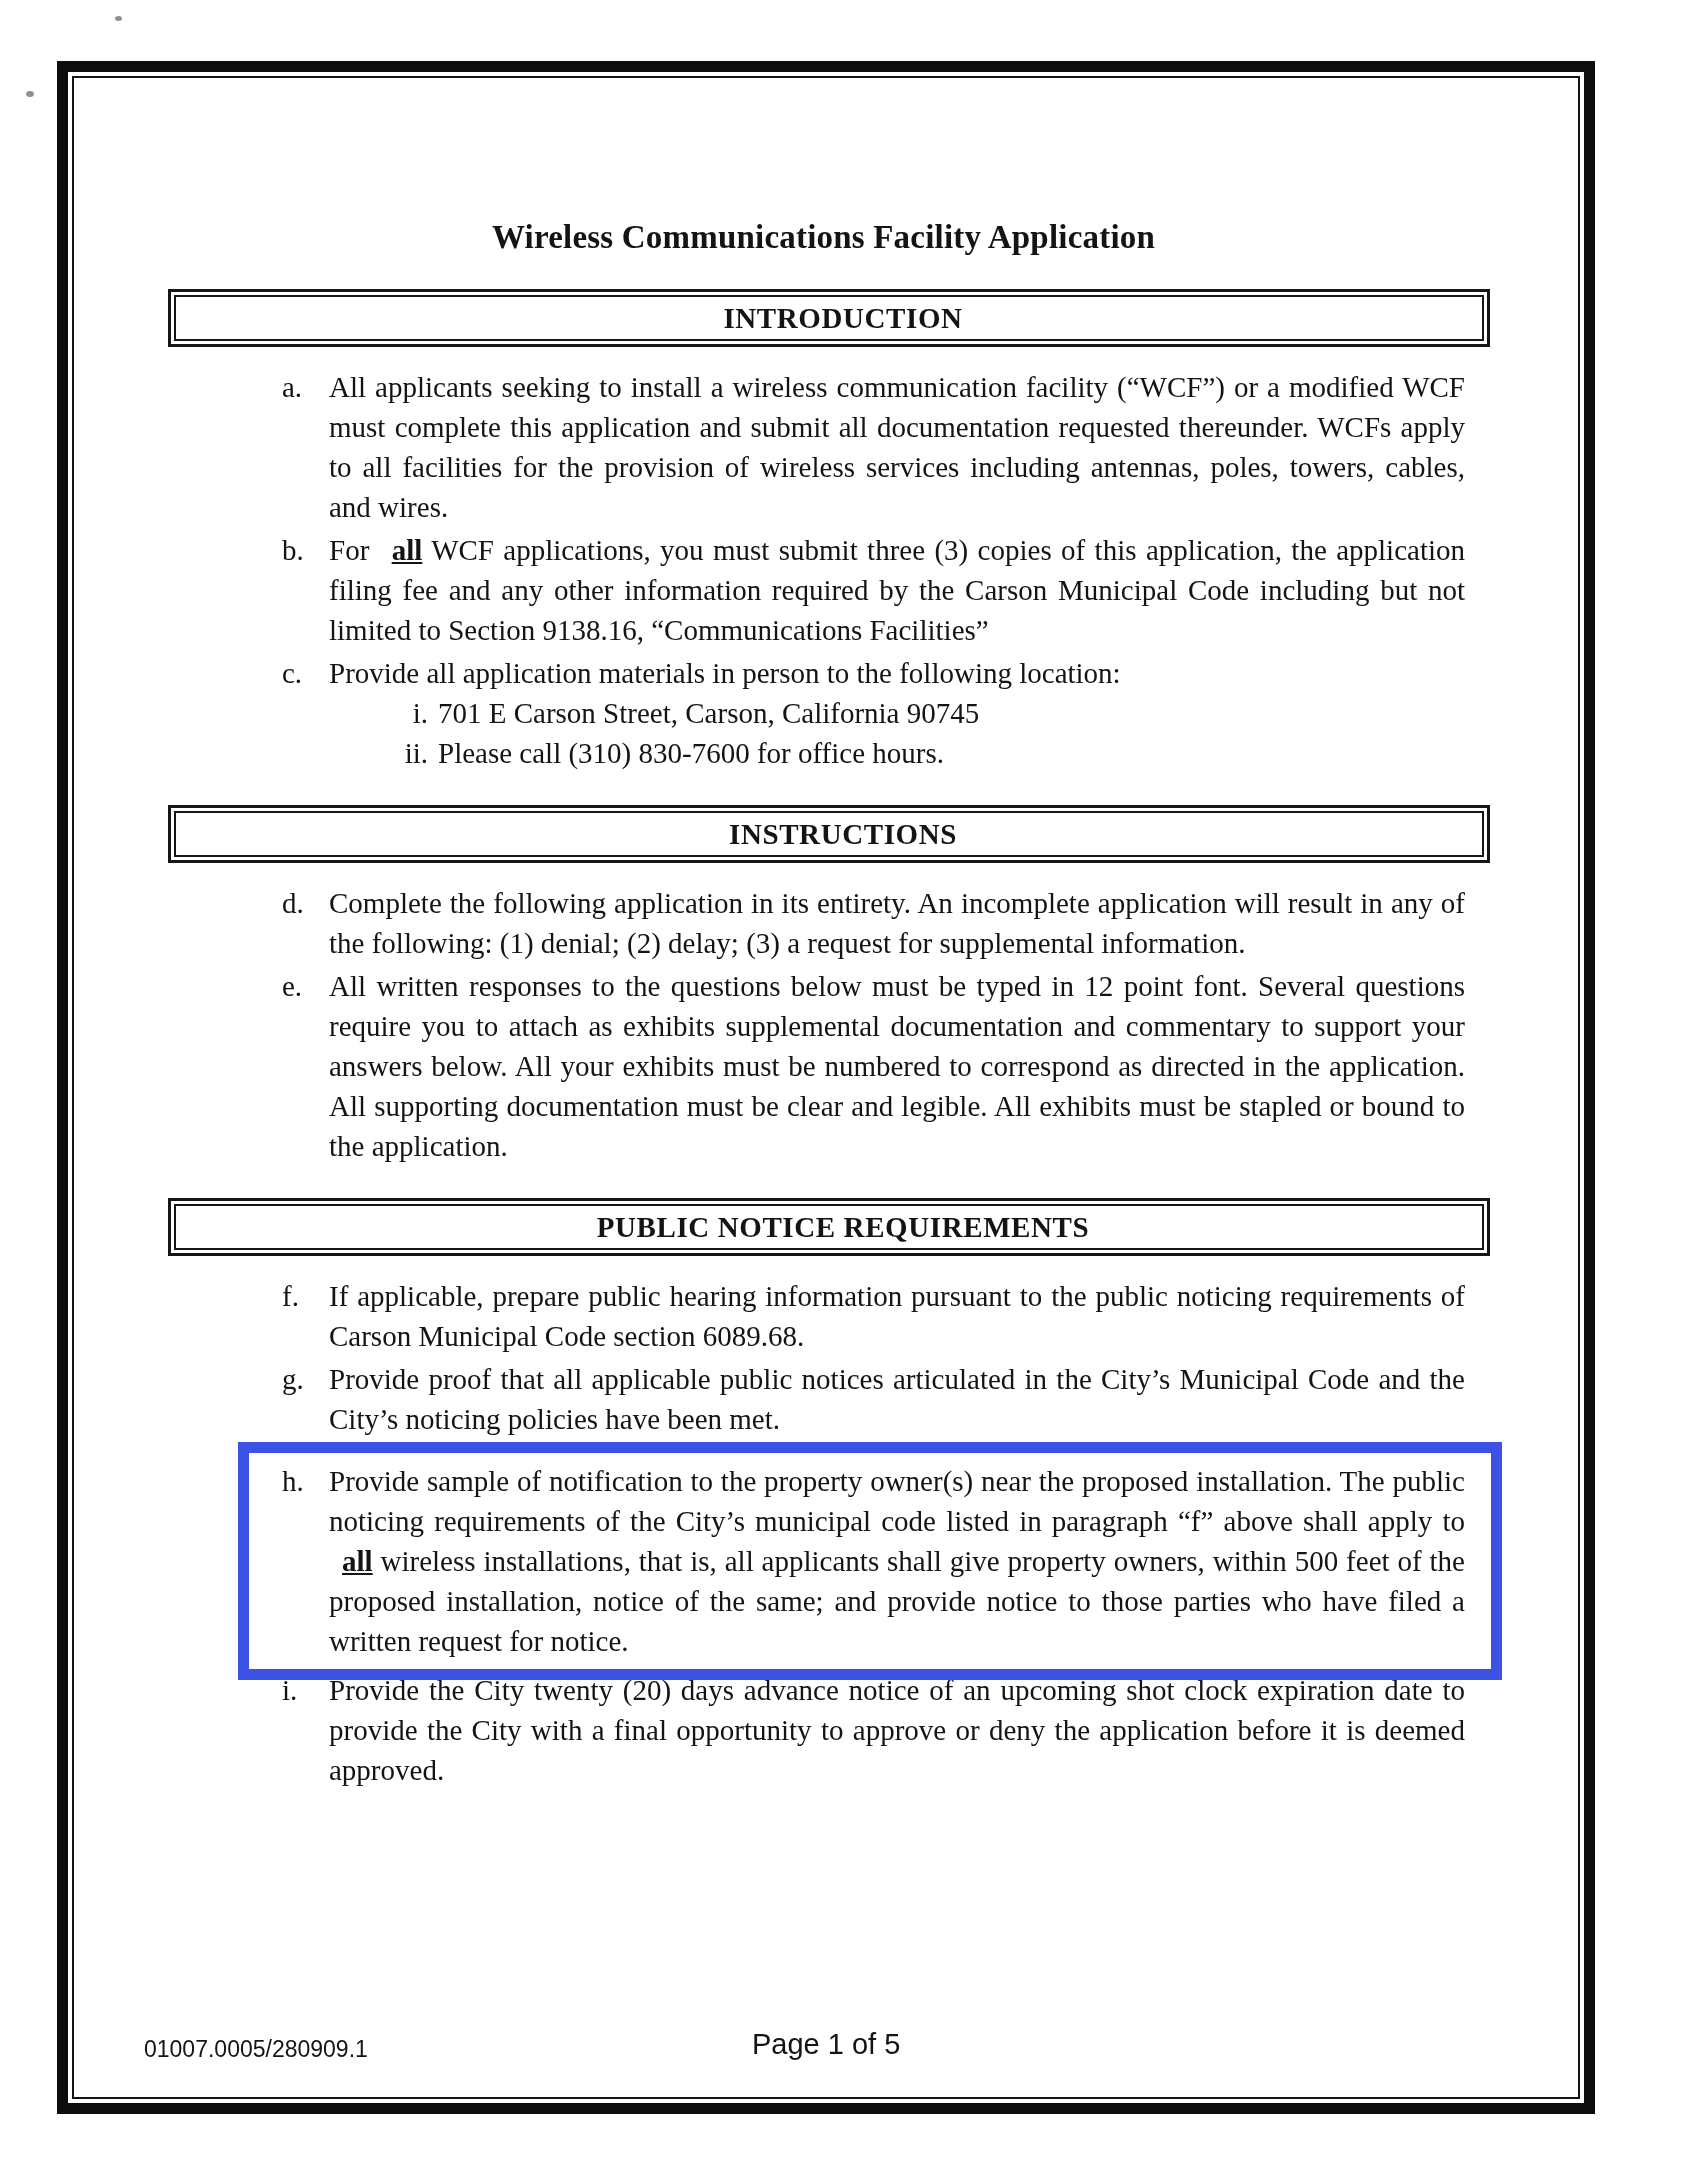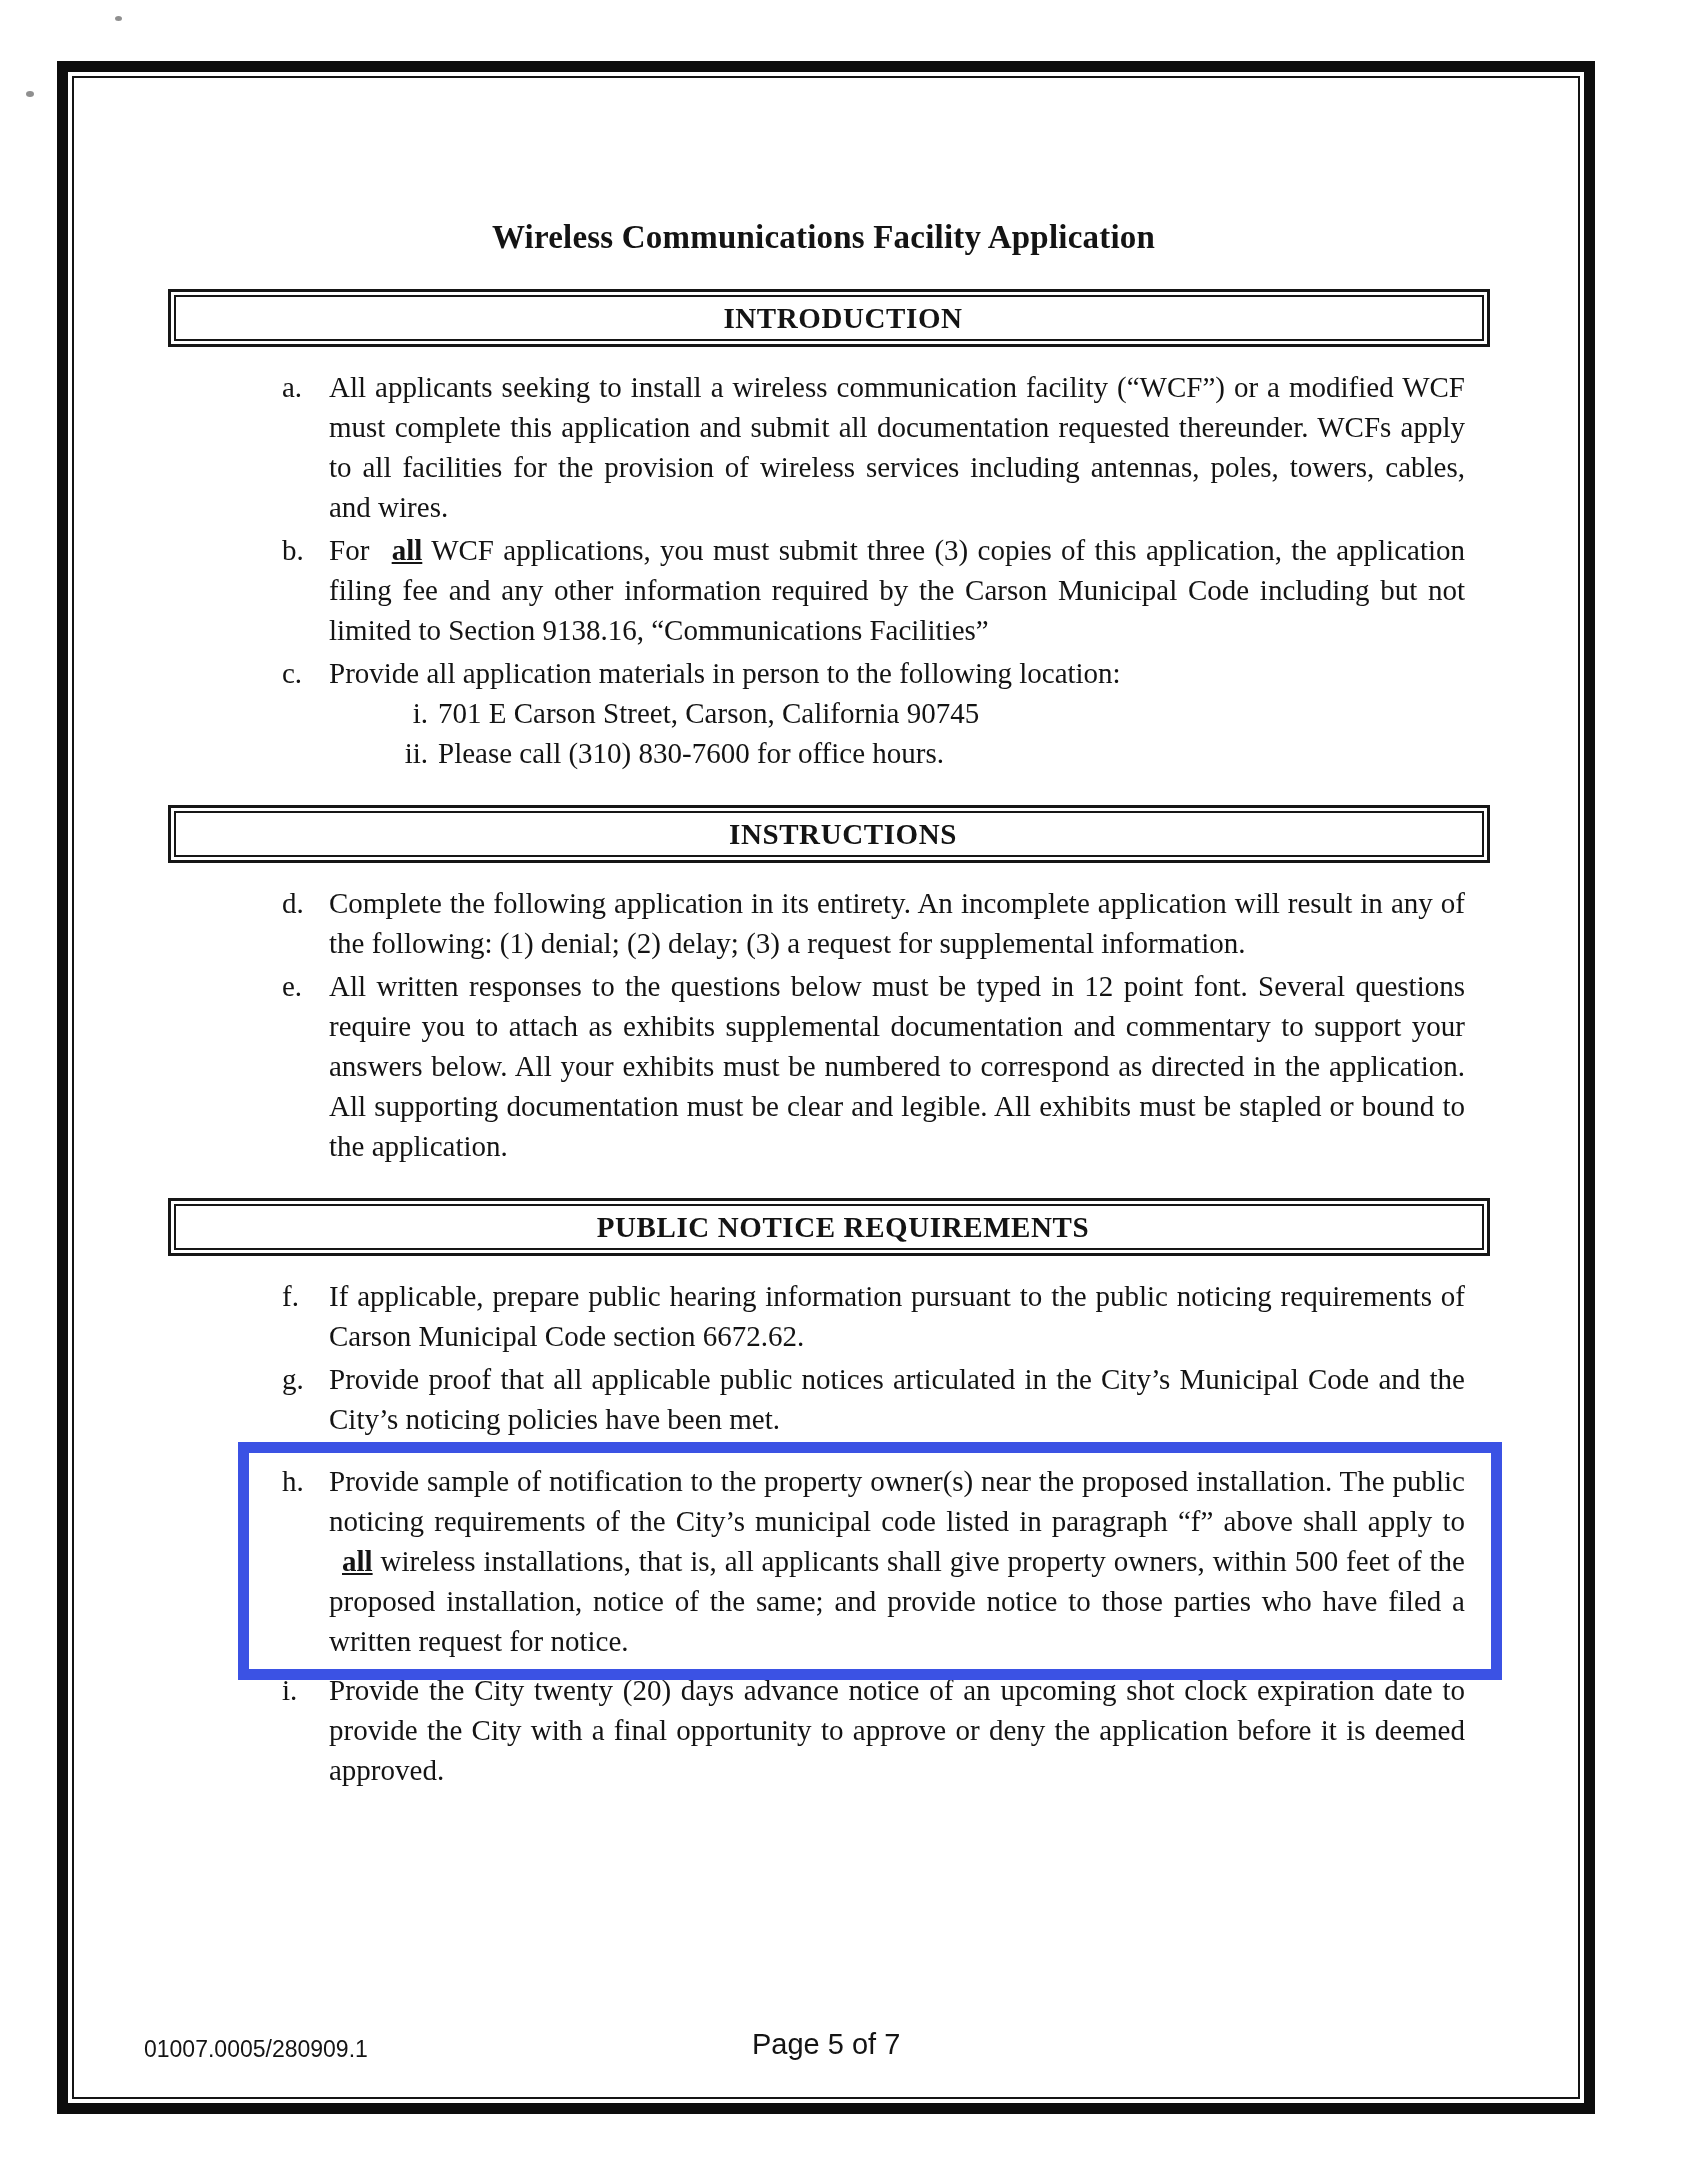--- a/index.html
+++ b/index.html
@@ -97,37 +97,37 @@
           <div class="ibody"><span>All written responses to the questions below must be typed in 12 point font. Several questions require you to attach as exhibits supplemental documentation and commentary to support your answers below. All your exhibits must be numbered to correspond as directed in the application. All supporting documentation must be clear and legible. All exhibits must be stapled or bound to the application.</span></div>
         </div>
       </div>
 
     <div class="sechead">
       <div class="sechead-inner">PUBLIC NOTICE REQUIREMENTS</div>
     </div>
     <div class="list">
         <div class="item">
           <span class="mk">f.</span>
-          <div class="ibody"><span>If applicable, prepare public hearing information pursuant to the public noticing requirements of Carson Municipal Code section 6672.62.</span></div>
+          <div class="ibody"><span>If applicable, prepare public hearing information pursuant to the public noticing requirements of Carson Municipal Code section 6089.68.</span></div>
         </div>
         <div class="item">
           <span class="mk">g.</span>
           <div class="ibody"><span>Provide proof that all applicable public notices articulated in the City’s Municipal Code and the City’s noticing policies have been met.</span></div>
         </div>
         <div class="item hl">
           <span class="mk">h.</span>
           <div class="ibody"><span>Provide sample of notification to the property owner(s) near the proposed installation. The public noticing requirements of the City’s municipal code listed in paragraph “f” above shall apply to </span><span class="bu">all</span><span> wireless installations, that is, all applicants shall give property owners, within 500 feet of the proposed installation, notice of the same; and provide notice to those parties who have filed a written request for notice.</span></div>
         </div>
         <div class="item">
           <span class="mk">i.</span>
           <div class="ibody"><span>Provide the City twenty (20) days advance notice of an upcoming shot clock expiration date to provide the City with a final opportunity to approve or deny the application before it is deemed approved.</span></div>
         </div>
       </div>
 
   </div>
 
   <div class="footer">
     <span class="doc-number">01007.0005/280909.1</span>
-    <span class="page-number">Page 5 of 7</span>
+    <span class="page-number">Page 1 of 5</span>
   </div>
 
 </div>
 
 
 </body></html>

